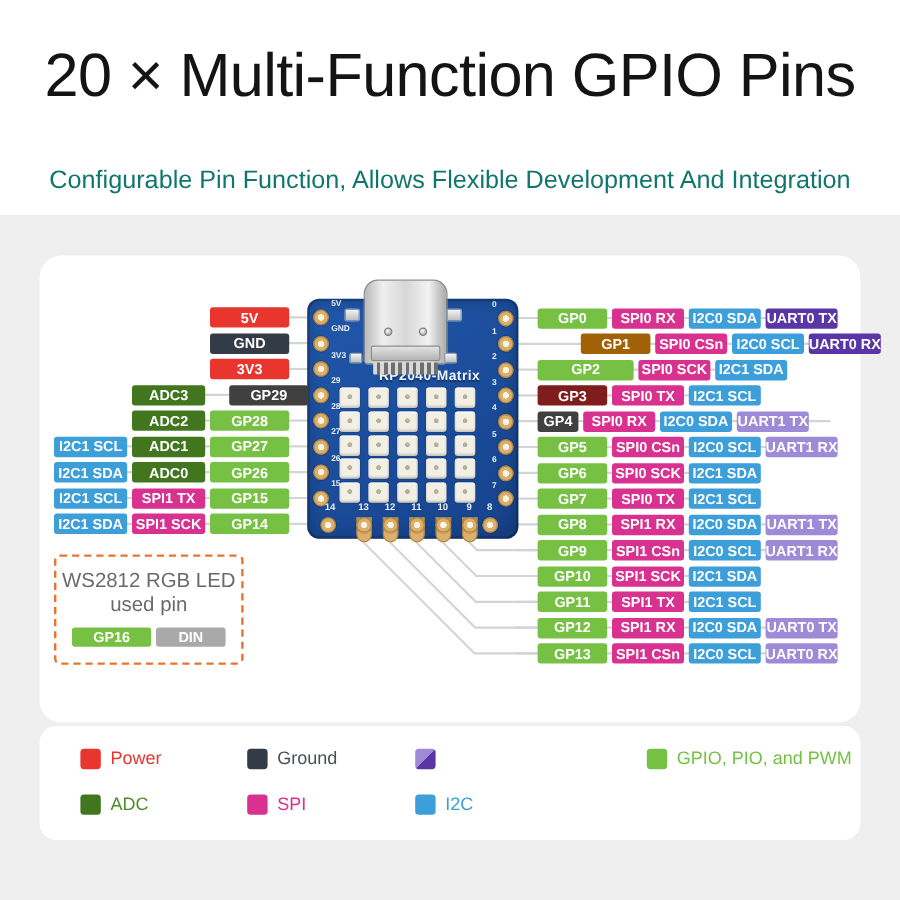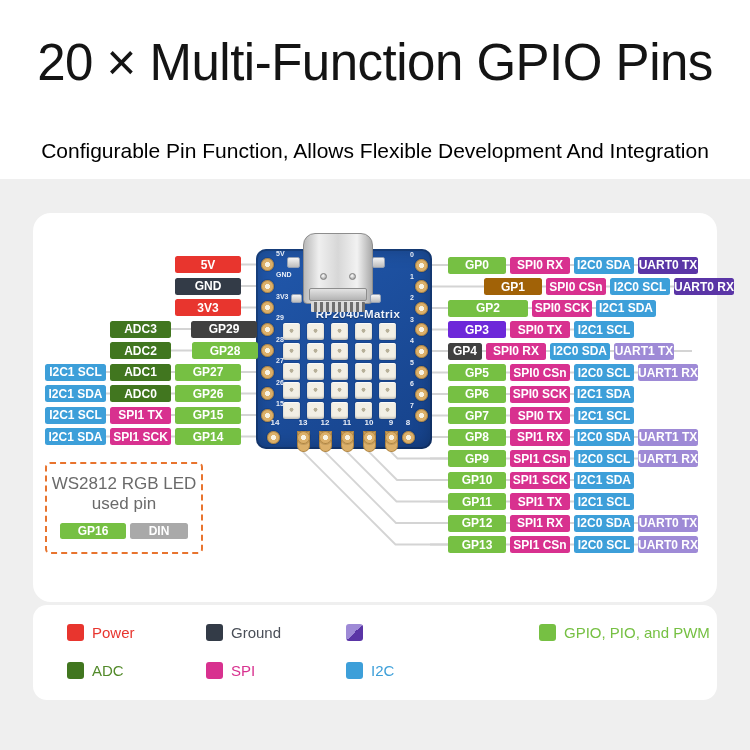--- a/index.html
+++ b/index.html
@@ -1,21 +1,21 @@
 <!DOCTYPE html>
 <html><head>
 <meta charset="utf-8">
 <style>
   html,body{margin:0;padding:0;}
   body{background:#ffffff;font-family:"Liberation Sans",sans-serif;}
   .stage{position:relative;width:750px;height:750px;overflow:hidden;background:#ffffff;}
   .gray-bg{position:absolute;left:0;top:179px;width:750px;height:571px;background:#efefef;}
   .title{position:absolute;left:0;top:33px;width:750px;text-align:center;font-size:51px;
          color:#141414;letter-spacing:-0.5px;white-space:nowrap;}
-  .subtitle{position:absolute;left:0;top:139px;width:750px;text-align:center;font-size:21px;color:#000000;}
+  .subtitle{position:absolute;left:0;top:139px;width:750px;text-align:center;font-size:21px;color:#0f766e;}
   .panel{position:absolute;background:#ffffff;}
   .main-panel{left:33px;top:213px;width:684px;height:389px;border-radius:18px;z-index:0;}
   .legend-panel{left:33px;top:605px;width:684px;height:95px;border-radius:14px;z-index:0;}
   #wire-svg{position:absolute;left:0;top:0;z-index:1;pointer-events:none;}
   
   .board{position:absolute;left:256px;top:249px;width:176px;height:200px;z-index:2;
          background:linear-gradient(145deg,#2158ac,#16428a);border-radius:10px;
          box-shadow:inset 0 0 0 2px rgba(0,0,0,.18), inset 0 0 18px rgba(0,0,0,.25);}
   .usb{position:absolute;left:303px;top:233px;width:70px;height:71px;z-index:3;
        background:linear-gradient(90deg,#b9b9b9,#efefef 22%,#d7d7d7 50%,#f2f2f2 78%,#a9a9a9);
@@ -117,21 +117,21 @@
       <div class="pin-row" style="left: 175px; top: 277.5px; gap: 4px;">
         <div class="badge" style="width: 66px; background: rgb(51, 59, 71);">GND</div>
       </div>
       <div class="pin-row" style="left: 175px; top: 299px; gap: 4px;">
         <div class="badge" style="width: 66px; background: rgb(232, 53, 46);">3V3</div>
       </div>
       <div class="pin-row" style="left: 110px; top: 320.5px; gap: 4px;">
         <div class="badge" style="width: 61px; background: rgb(65, 118, 31);">ADC3</div>
         <div class="badge" style="width: 66px; background: #404040; margin-left: 16px;">GP29</div>
       </div>
-      <div class="pin-row" style="left: 110px; top: 342px; gap: 21px;">
+      <div class="pin-row" style="left: 110px; top: 342px; gap: 4px;">
         <div class="badge" style="width: 61px; background: rgb(65, 118, 31);">ADC2</div>
         <div class="badge" style="width: 66px; background: rgb(118, 192, 67);">GP28</div>
       </div>
       <div class="pin-row" style="left: 45px; top: 363.5px; gap: 4px;">
         <div class="badge" style="width: 61px; background: rgb(61, 159, 217);">I2C1 SCL</div>
         <div class="badge" style="width: 61px; background: rgb(65, 118, 31);">ADC1</div>
         <div class="badge" style="width: 66px; background: rgb(118, 192, 67);">GP27</div>
       </div>
       <div class="pin-row" style="left: 45px; top: 385px; gap: 4px;">
         <div class="badge" style="width: 61px; background: rgb(61, 159, 217);">I2C1 SDA</div>
@@ -161,21 +161,21 @@
         <div class="badge" style="width: 60px; background: rgb(216, 49, 143);">SPI0 CSn</div>
         <div class="badge" style="width: 60px; background: rgb(61, 159, 217);">I2C0 SCL</div>
         <div class="badge" style="width: 60px; background: rgb(90, 53, 166);">UART0 RX</div>
       </div>
       <div class="pin-row" style="left: 448px; top: 299.5px; gap: 4px;">
         <div class="badge" style="width: 80px; background: rgb(118, 192, 67);">GP2</div>
         <div class="badge" style="width: 60px; background: rgb(216, 49, 143);">SPI0 SCK</div>
         <div class="badge" style="width: 60px; background: rgb(61, 159, 217);">I2C1 SDA</div>
       </div>
       <div class="pin-row" style="left: 448px; top: 321px; gap: 4px;">
-        <div class="badge" style="width: 58px; background: #6d28d9;">GP3</div>
+        <div class="badge" style="width: 58px; background: #7f1d1d;">GP3</div>
         <div class="badge" style="width: 60px; background: rgb(216, 49, 143);">SPI0 TX</div>
         <div class="badge" style="width: 60px; background: rgb(61, 159, 217);">I2C1 SCL</div>
       </div>
       <div class="pin-row" style="left: 448px; top: 342.5px; gap: 4px;">
         <div class="badge" style="width: 34px; background: #404040;">GP4</div>
         <div class="badge" style="width: 60px; background: rgb(216, 49, 143);">SPI0 RX</div>
         <div class="badge" style="width: 60px; background: rgb(61, 159, 217);">I2C0 SDA</div>
         <div class="badge" style="width: 60px; background: rgb(158, 138, 214);">UART1 TX</div>
       </div>
       <div class="pin-row" style="left: 448px; top: 364px; gap: 4px;">

